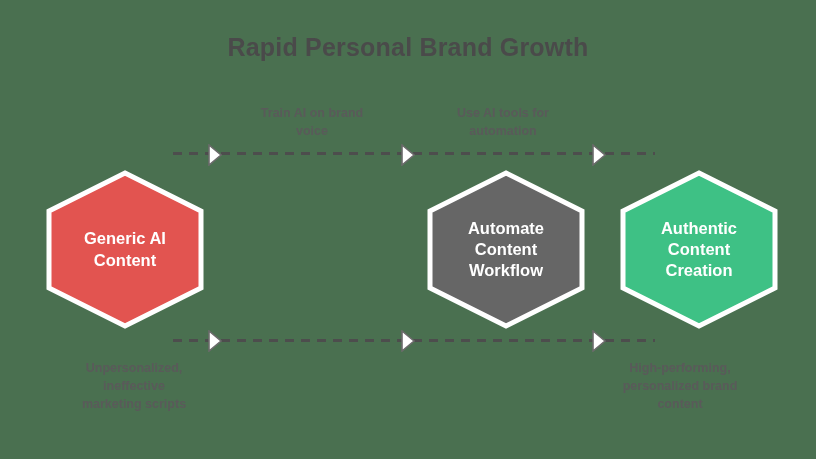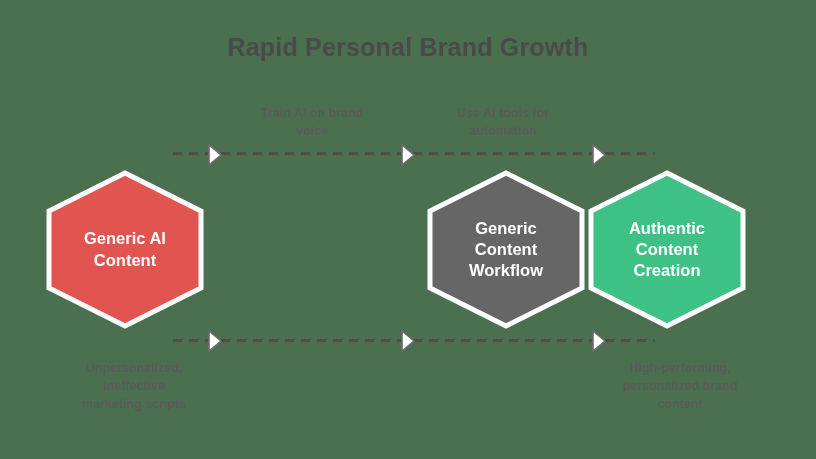--- a/index.html
+++ b/index.html
@@ -82,21 +82,21 @@
     font-weight: bold;
     line-height: 1.28;
     padding: 0 16px;
     box-sizing: border-box;
     white-space: pre-line;
   }
 
   .hex-1 { left: 46px; }
   .hex-2 { left: 233px; }
   .hex-3 { left: 427px; }
-  .hex-4 { left: 588px; }
+  .hex-4 { left: 620px; }
 
   
   .caption {
     position: absolute;
     text-align: center;
     color: #5a5a5a;
     font-size: 12.5px;
     font-weight: bold;
     line-height: 1.45;
     white-space: pre-line;
@@ -158,21 +158,21 @@
     </svg>
     <div class="hex-label">Generic AI
 Content</div>
   </div>
 
 
   <div class="hex hex-3">
     <svg width="158" height="159" viewBox="0 0 158 159">
       <polygon points="79,3 155,41 155,118 79,156 3,118 3,41" fill="#666666" stroke="#ffffff" stroke-width="5"></polygon>
     </svg>
-    <div class="hex-label">Generic
+    <div class="hex-label">Automate
 Content
 Workflow</div>
   </div>
 
   <div class="hex hex-4">
     <svg width="158" height="159" viewBox="0 0 158 159">
       <polygon points="79,3 155,41 155,118 79,156 3,118 3,41" fill="#3ec185" stroke="#ffffff" stroke-width="5"></polygon>
     </svg>
     <div class="hex-label">Authentic
 Content

